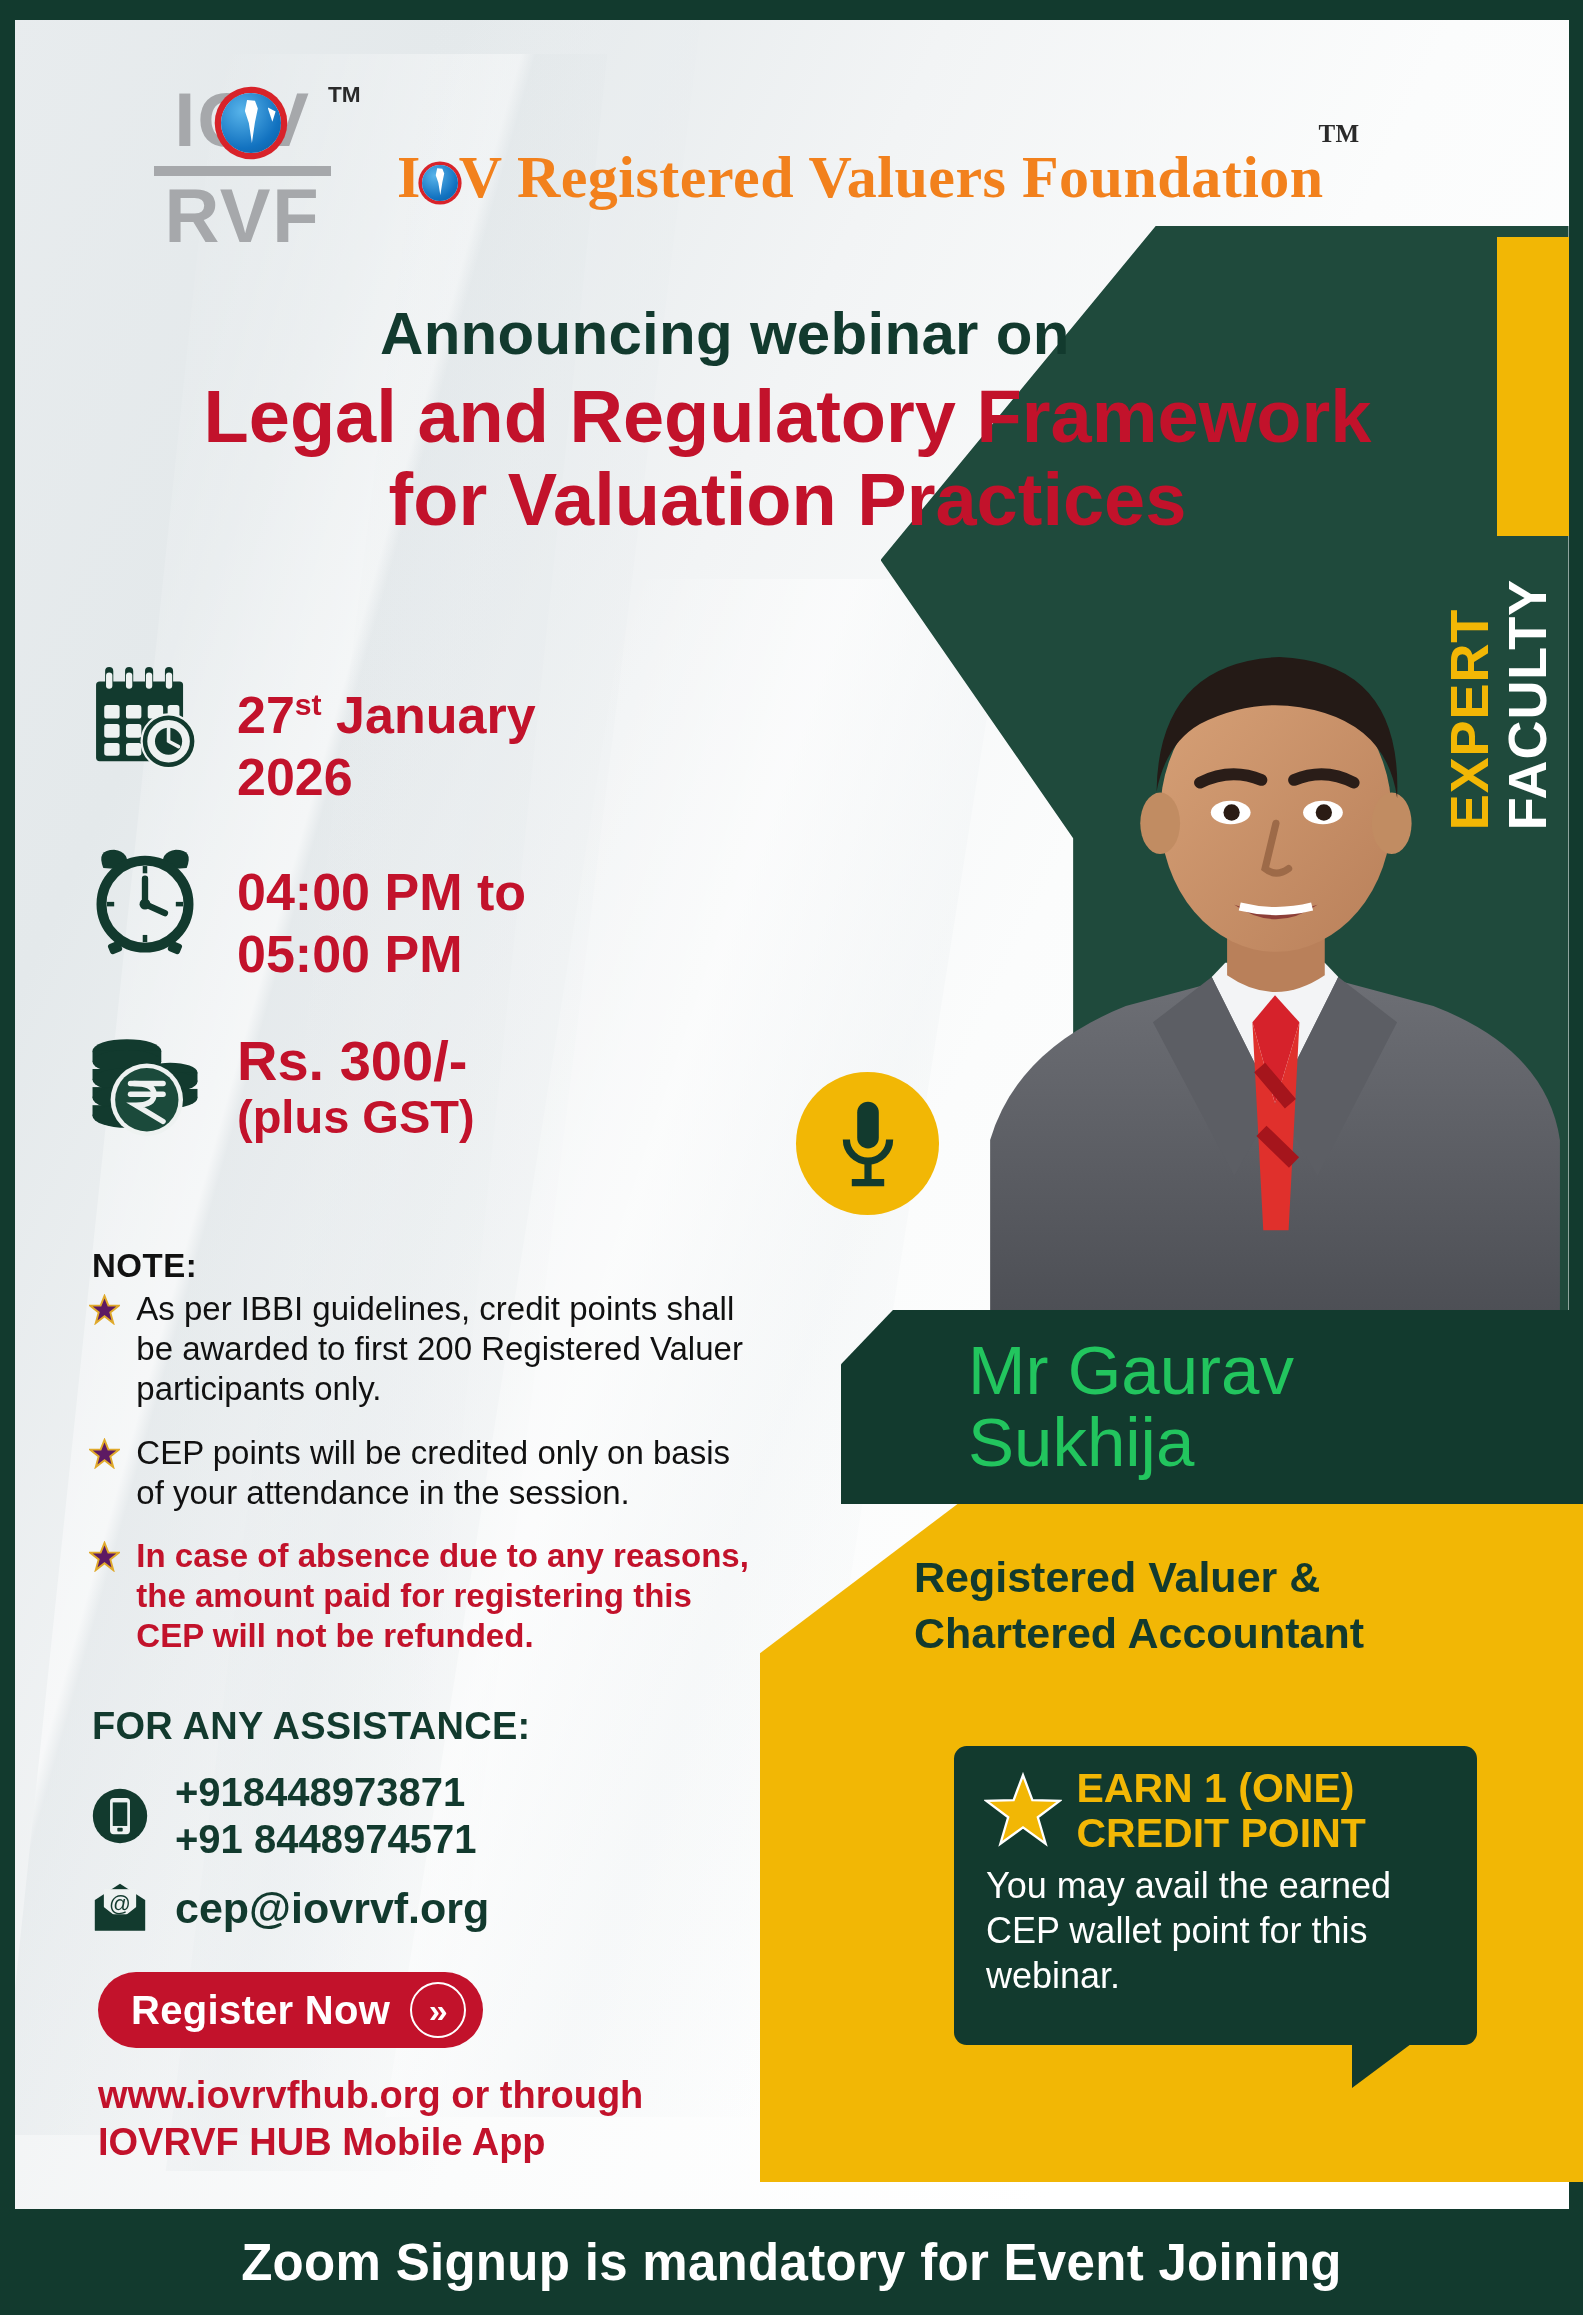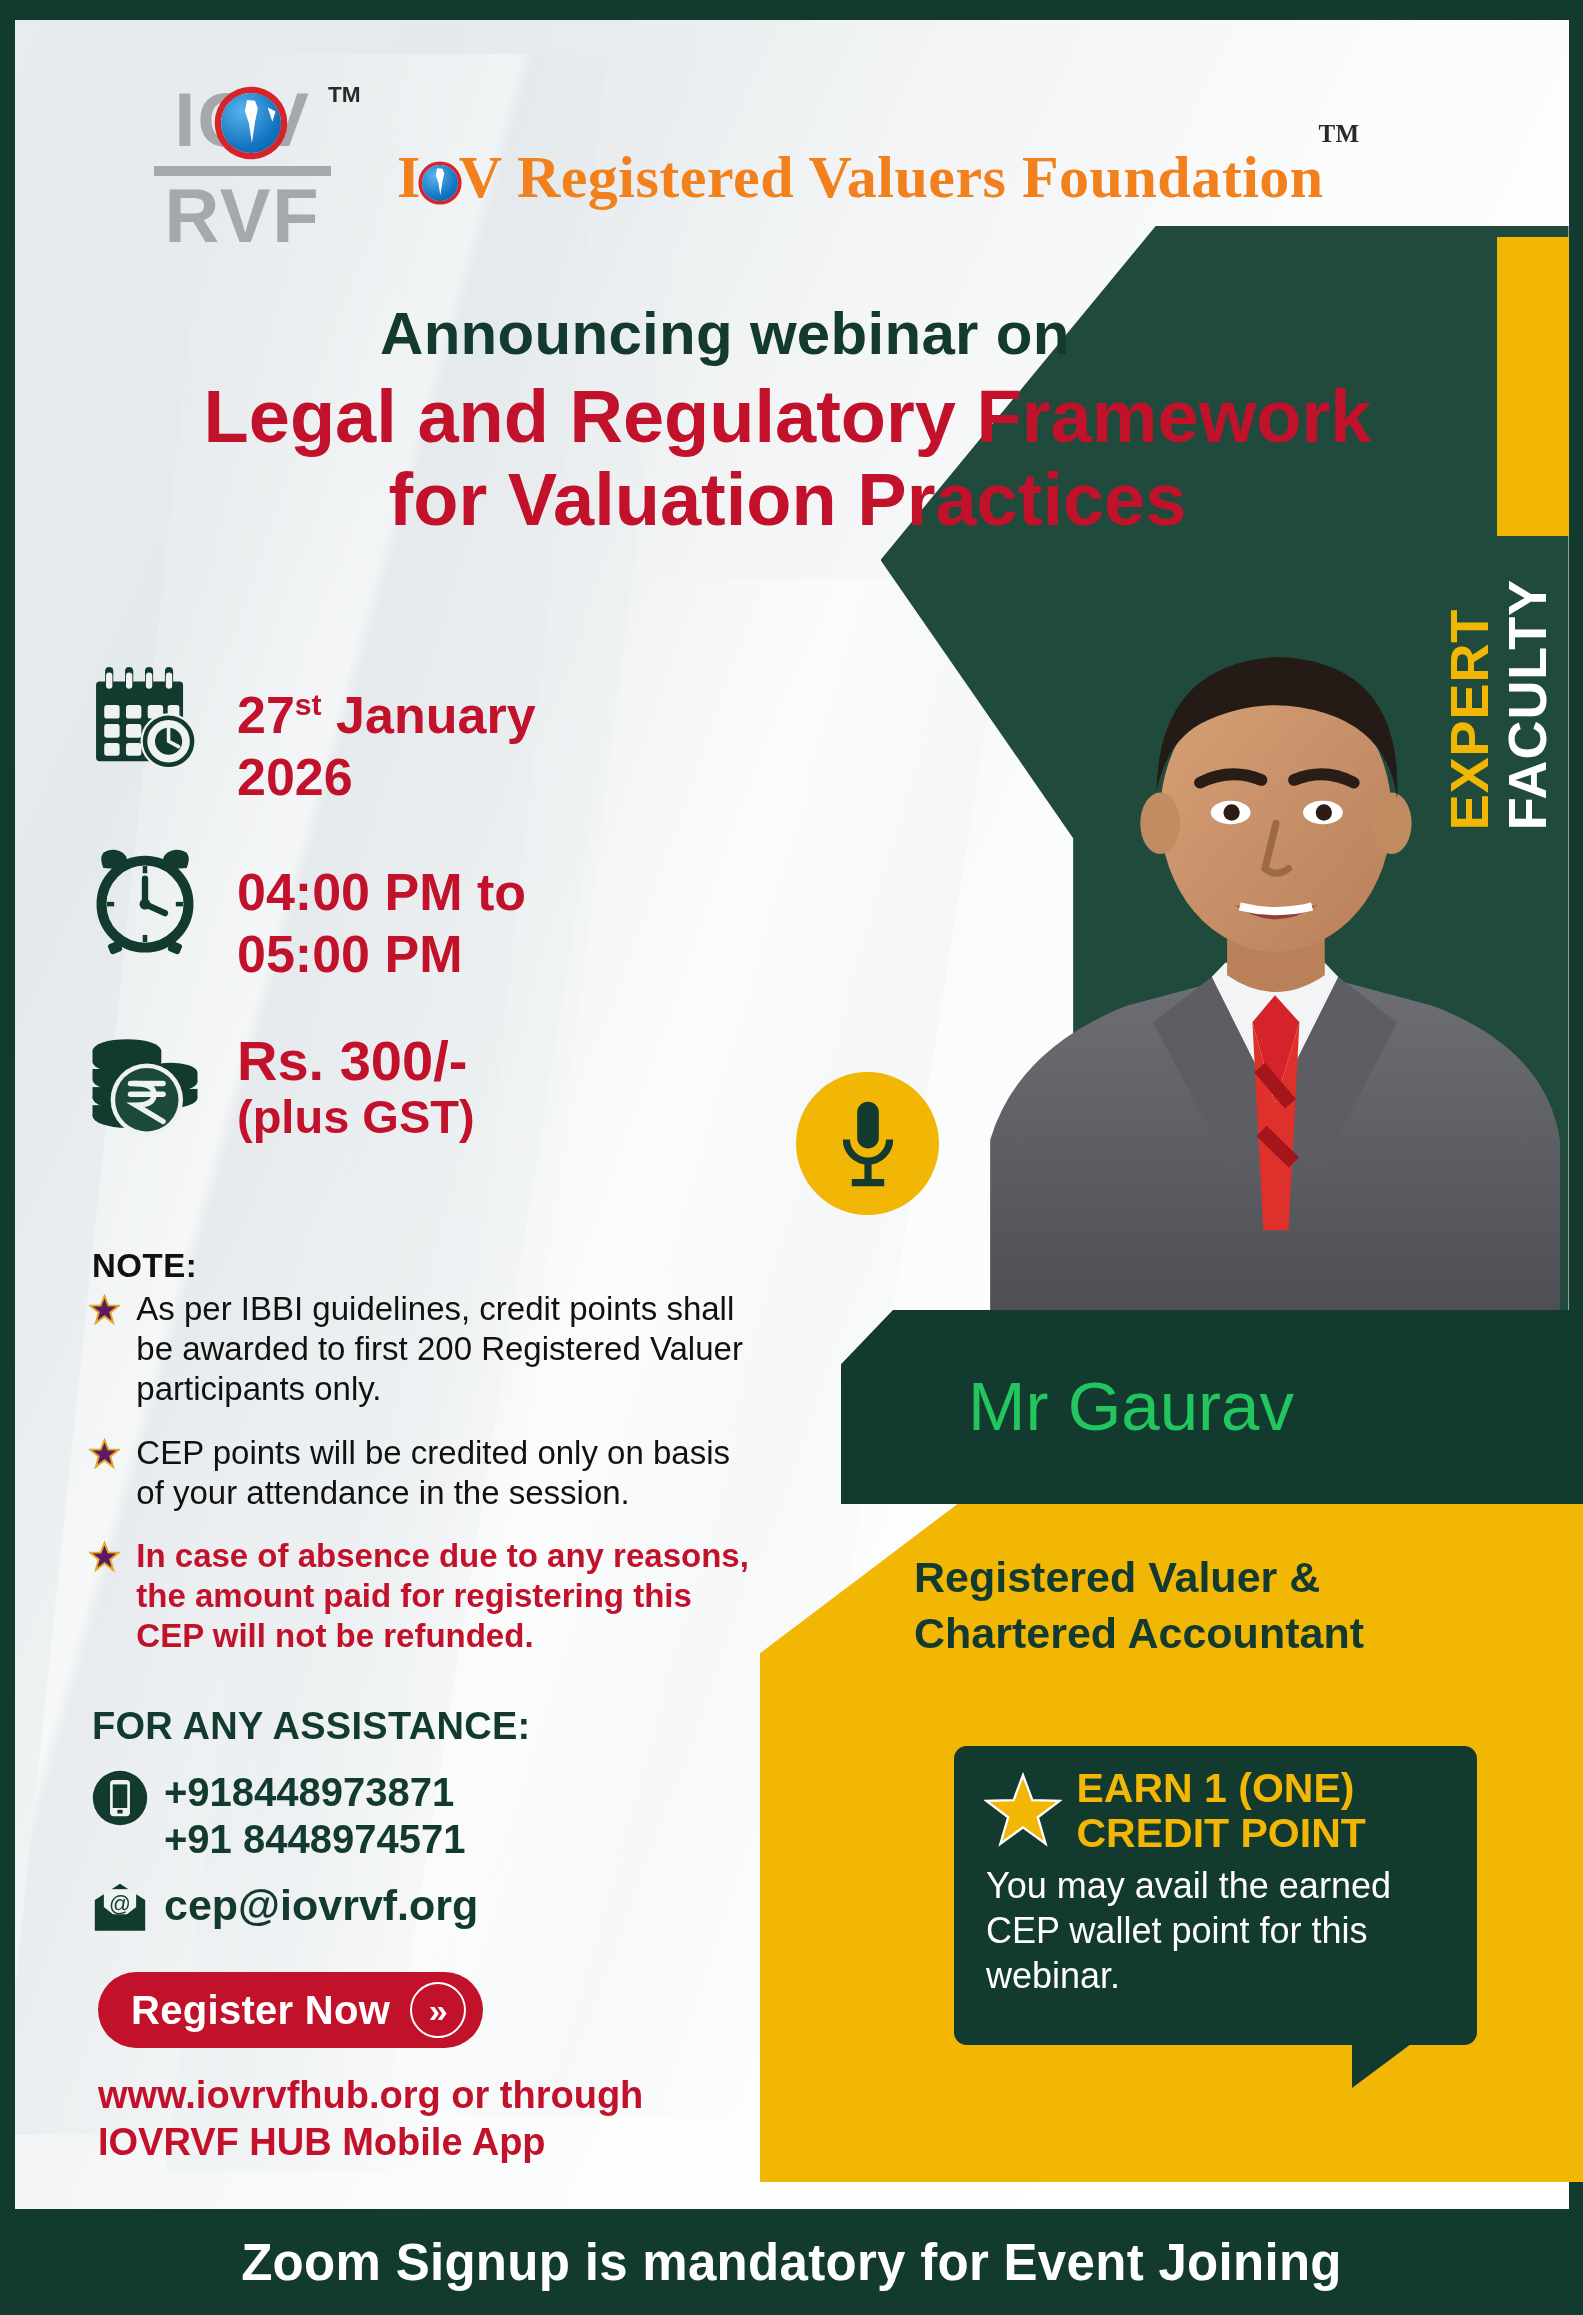--- a/index.html
+++ b/index.html
@@ -123,21 +123,21 @@
   .sup{font-size:.58em;vertical-align:super;}
 
   .note-title{position:absolute;left:92px;top:1247px;color:#111;font-weight:bold;font-size:33px;letter-spacing:0.5px;}
   .notes{position:absolute;left:89px;top:1289px;width:660px;}
   .note-item{display:flex;gap:16.3px;margin-bottom:23.5px;}
   .note-star{width:31px;flex:none;padding-top:5.4px;}
   .note-txt{font-size:33px;line-height:40px;color:#111;}
   .note-txt.red{color:#c2122b;font-weight:bold;}
 
   .assist-title{position:absolute;left:92px;top:1705px;color:#123a2e;font-weight:bold;font-size:38px;letter-spacing:0.3px;}
-  .contact-row{position:absolute;display:flex;align-items:flex-start;gap:14px;}
+  .contact-row{position:absolute;display:flex;align-items:center;gap:25px;}
   .c-phone{left:90px;top:1769px;}
   .c-mail{left:90px;top:1882px;}
   .c-ico{width:60px;flex:none;display:flex;justify-content:center;}
   .c-txt{color:#123a2e;font-weight:bold;font-size:40px;line-height:47px;}
   .c-txt.mail{font-size:43px;}
 
   .reg-btn{position:absolute;left:98px;top:1972px;height:76px;background:#c2122b;border-radius:42px;
       display:flex;align-items:center;padding:0 16.3px 0 33px;gap:20px;border:none;cursor:pointer;}
   .reg-btn .lbl{color:#fff;font-weight:bold;font-size:40px;letter-spacing:0.3px;}
   .reg-chevs{width:56px;height:56px;border-radius:50%;border:2.7px solid #fff;display:flex;
@@ -224,20 +224,21 @@
       <rect x="28" y="8" width="24" height="52" rx="12" fill="#123a2e"></rect>
       <path d="M16 50 a24 24 0 0 0 48 0" stroke="#123a2e" stroke-width="8" fill="none"></path>
       <line x1="40" y1="74" x2="40" y2="96" stroke="#123a2e" stroke-width="8"></line>
       <line x1="22" y1="98" x2="58" y2="98" stroke="#123a2e" stroke-width="8"></line>
     </svg>
   </div>
 
   <div class="name-plate">
     <div class="nm">
       <div>Mr Gaurav</div>
+      <div>Sukhija</div>
     </div>
   </div>
 
   <div class="yellow-panel"></div>
   <div class="role">
     <div>Registered Valuer &amp;</div>
     <div>Chartered Accountant</div>
   </div>
 
   <div class="credit">

